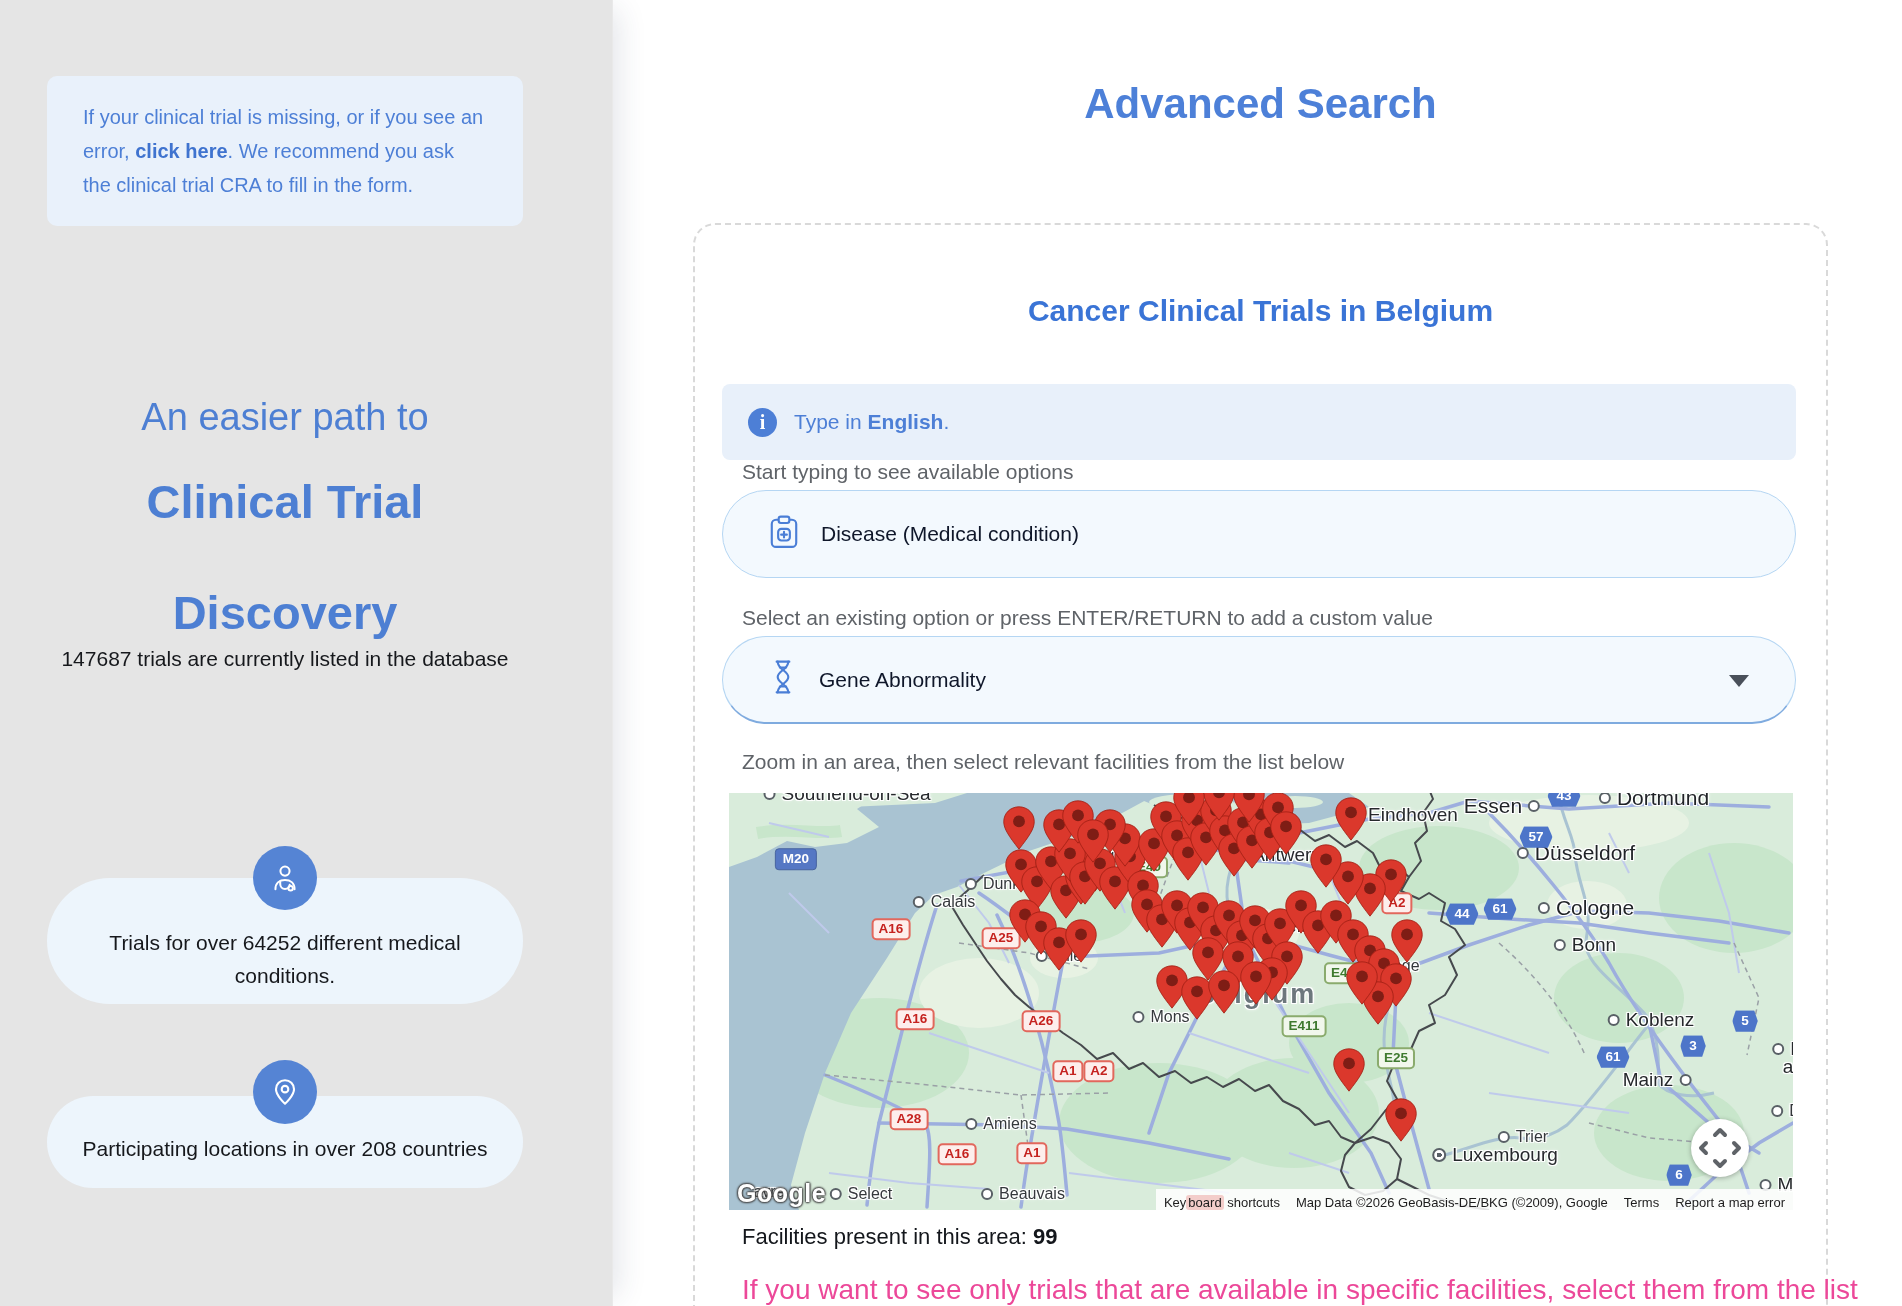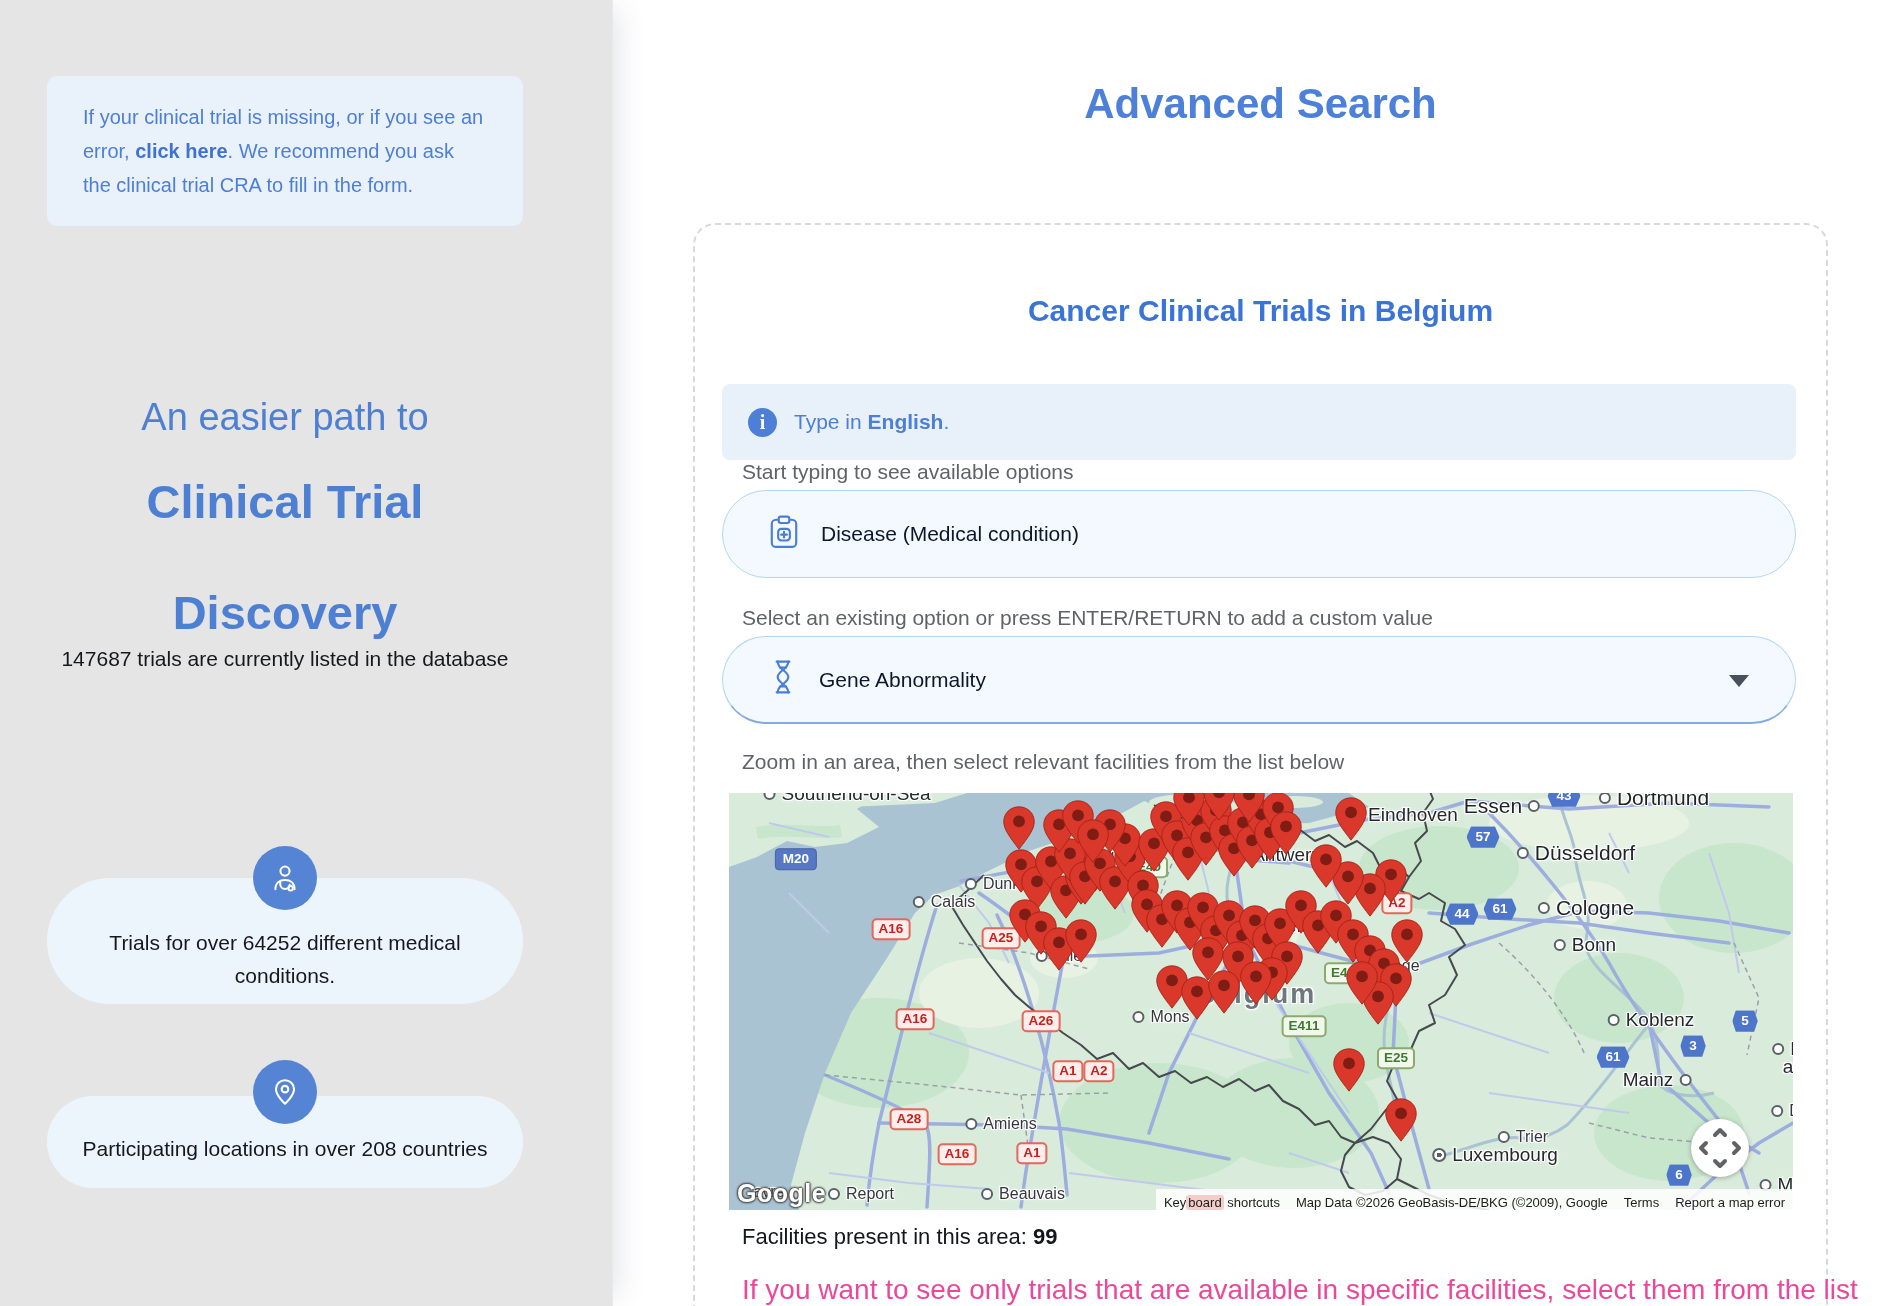--- a/index.html
+++ b/index.html
@@ -531,21 +531,21 @@
       <div class="map-label s-town" style="left: 432px; top: 224px;">
         <span class="dot"></span>
         <span>Mons</span>
       </div>
       <div class="map-label s-town" style="left: 272px; top: 331px;">
         <span class="dot"></span>
         <span>Amiens</span>
       </div>
       <div class="map-label s-town" style="left: 132px; top: 401px;">
         <span class="dot"></span>
-        <span>Report</span>
+        <span>Select</span>
       </div>
       <div class="map-label s-town" style="left: 294px; top: 401px;">
         <span class="dot"></span>
         <span>Beauvais</span>
       </div>
       <div class="map-label s-city" style="left: 558px; top: 62px;">
         <span>Antwerp</span>
       </div>
       <div class="map-label s-city" style="left: 545px; top: 133px;">
         <span>Brussels</span>
@@ -616,21 +616,21 @@
       <div class="badge k-fr" style="left: 272px; top: 145px;">A25</div>
       <div class="badge k-fr" style="left: 186px; top: 226px;">A16</div>
       <div class="badge k-fr" style="left: 312px; top: 228px;">A26</div>
       <div class="badge k-fr" style="left: 180px; top: 326px;">A28</div>
       <div class="badge k-fr" style="left: 339px; top: 278px;">A1</div>
       <div class="badge k-fr" style="left: 370px; top: 278px;">A2</div>
       <div class="badge k-fr" style="left: 228px; top: 361px;">A16</div>
       <div class="badge k-fr" style="left: 303px; top: 360px;">A1</div>
       <div class="badge k-fr" style="left: 668px; top: 110px;">A2</div>
       <div class="badge k-de" style="left: 835px; top: 3px;">43</div>
-      <div class="badge k-de" style="left: 754px; top: 44px;">57</div>
+      <div class="badge k-de" style="left: 807px; top: 44px;">57</div>
       <div class="badge k-de" style="left: 733px; top: 121px;">44</div>
       <div class="badge k-de" style="left: 771px; top: 116px;">61</div>
       <div class="badge k-de" style="left: 884px; top: 264px;">61</div>
       <div class="badge k-de" style="left: 1016px; top: 228px;">5</div>
       <div class="badge k-de" style="left: 964px; top: 253px;">3</div>
       <div class="badge k-de" style="left: 950px; top: 382px;">6</div>
       <div class="badge k-eu" style="left: 420px; top: 74px;">E40</div>
       <div class="badge k-eu" style="left: 614px; top: 180px;">E42</div>
       <div class="badge k-eu" style="left: 575px; top: 233px;">E411</div>
       <div class="badge k-eu" style="left: 667px; top: 265px;">E25</div>

